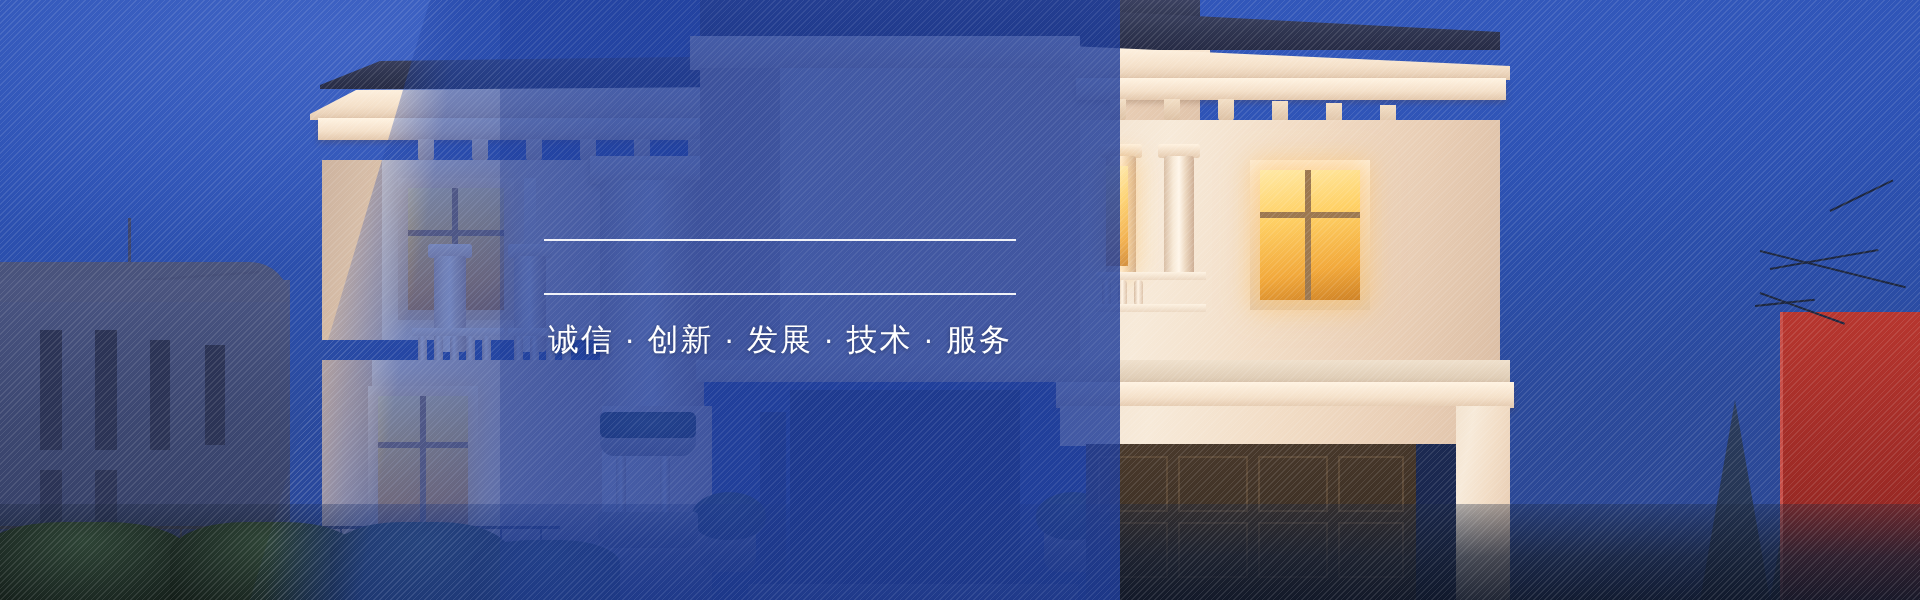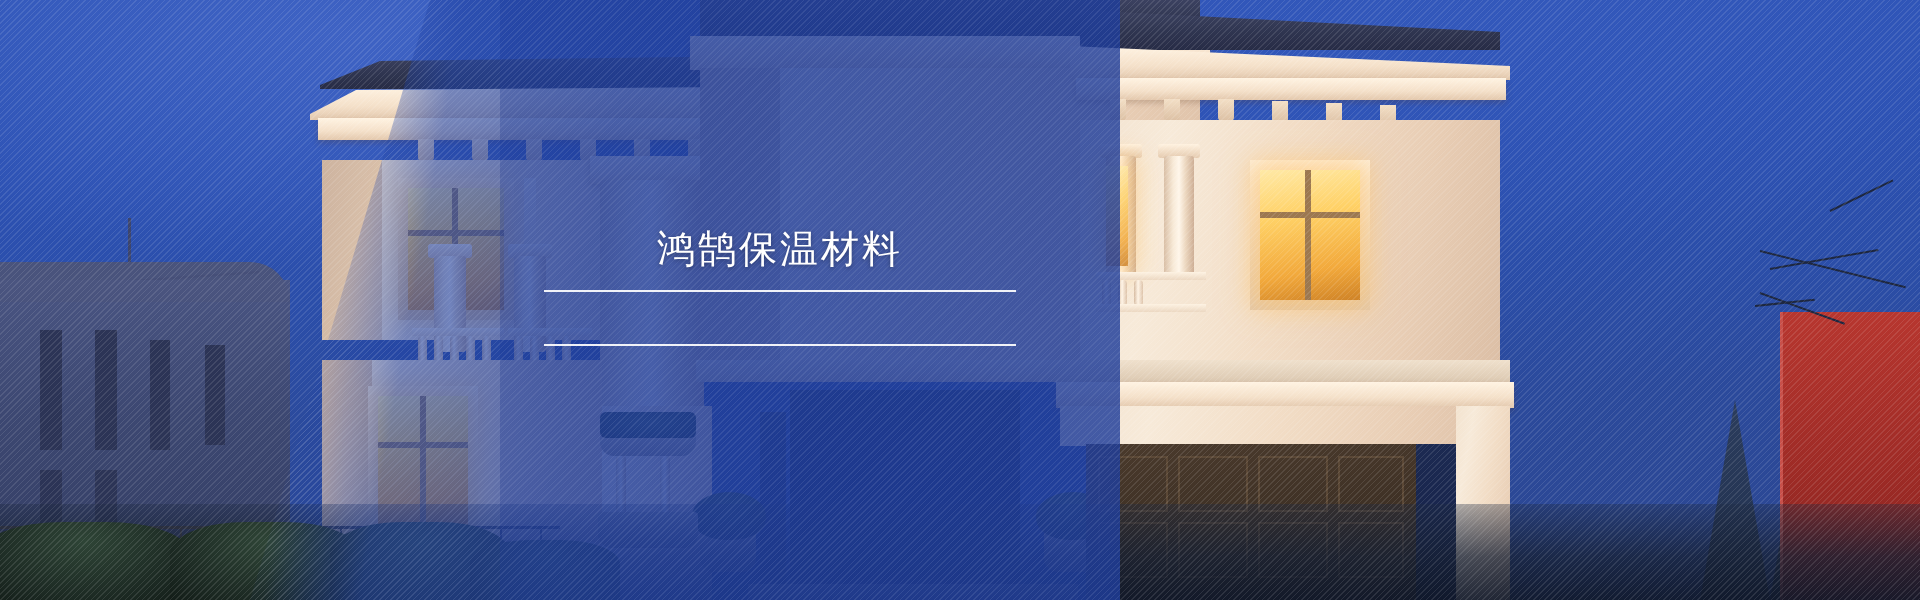--- a/index.html
+++ b/index.html
@@ -439,23 +439,23 @@
 
     <div class="hatch"></div>
   </div>
 
   <div class="overlay"></div>
   <div class="overlay2"></div>
   <div class="overlay-hatch"></div>
 
   <div class="content">
 
-    <div class="brand">鸿鹄保温材料</div>
 
     <div class="rule rule-top"></div>
 
 
 
     <div class="rule rule-bottom"></div>
 
+    <div class="tagline">诚信 · 创新 · 发展 · 技术 · 服务</div>
   </div>
 
 </div>
 
 </body></html>

